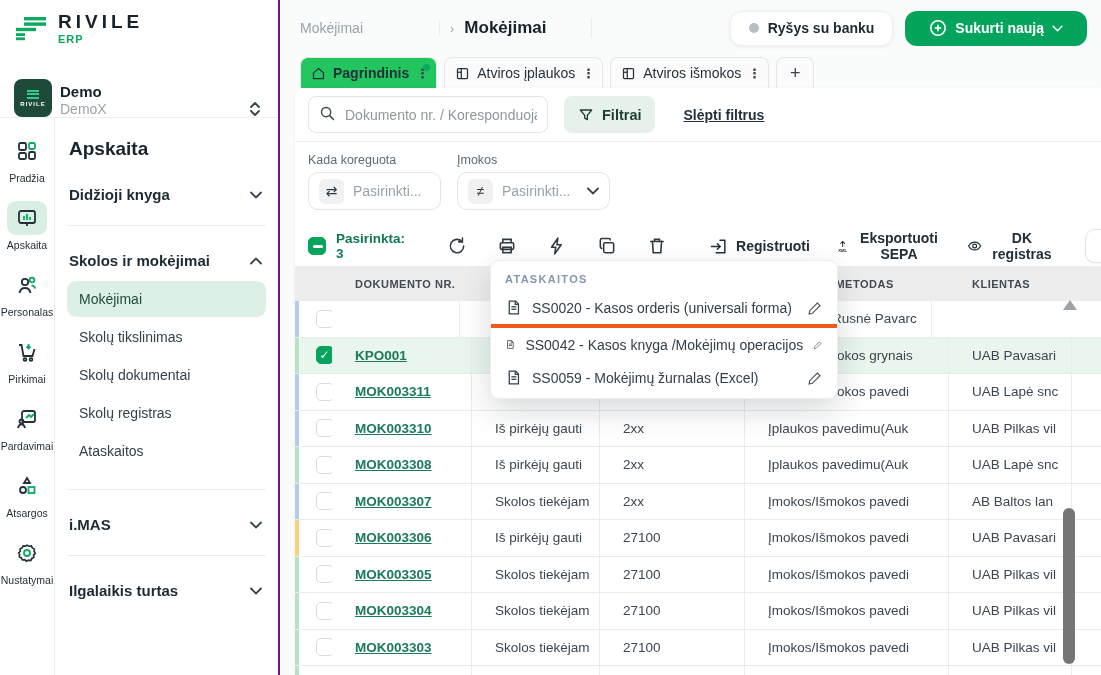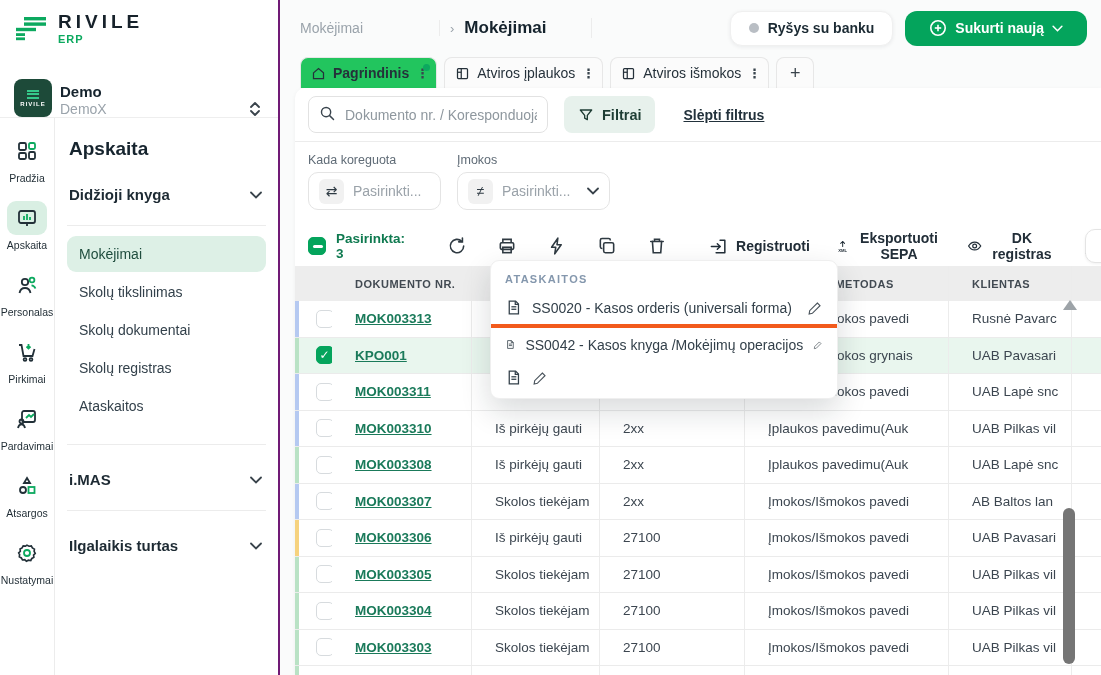--- a/index.html
+++ b/index.html
@@ -236,20 +236,26 @@
         <div class="menu-title">Apskaita</div>
 
         <div class="menu-group">
           <span class="glabel">Didžioji knyga</span>
           <svg width="12" height="8" viewBox="0 0 12 8" fill="none" stroke="#39434b" stroke-width="1.8" stroke-linecap="round">
               <polyline points="1,1.5 6,6.5 11,1.5"></polyline>
             </svg>
         </div>
         <div class="menu-div"></div>
 
+        <div class="menu-group">
+          <span class="glabel">Skolos ir mokėjimai</span>
+          <svg width="12" height="8" viewBox="0 0 12 8" fill="none" stroke="#39434b" stroke-width="1.8" stroke-linecap="round">
+              <polyline points="1,6.5 6,1.5 11,6.5"></polyline>
+            </svg>
+        </div>
         <div class="submenu">
           <div class="sub-item active">Mokėjimai</div>
           <div class="sub-item">Skolų tikslinimas</div>
           <div class="sub-item">Skolų dokumentai</div>
           <div class="sub-item">Skolų registras</div>
           <div class="sub-item">Ataskaitos</div>
         </div>
         <div class="menu-div"></div>
 
         <div class="menu-group">
@@ -450,23 +456,20 @@
           <div class="th c4">MOKĖJIMO METODAS</div>
           <div class="th c5">KLIENTAS</div>
           <div class="th c6"></div>
         </div>
 
         <div class="trow">
           <span class="stripe" style="background-color: rgb(181, 201, 241);"></span>
           <div class="cell c0">
               <span class="cb"></span>
             </div>
-          <div class="cell c1">
-              <a class="doc-link">MOK003313</a>
-            </div>
           <div class="cell c2"></div>
           <div class="cell c3"></div>
           <div class="cell c4">Įmokos/Išmokos pavedi</div>
           <div class="cell c5">Rusnė Pavarc</div>
           <div class="cell c6"></div>
         </div>
 
         <div class="trow selected">
           <span class="stripe" style="background-color: rgb(185, 226, 197);"></span>
           <div class="cell c0">
@@ -642,20 +645,21 @@
             <path d="M15.5 4.5l4 4L8 20l-4.8 1L4 16z"></path>
           </svg>
         </div>
         <div class="dd-item">
           <svg width="17" height="17" viewBox="0 0 24 24" fill="none" stroke="#33404a" stroke-width="1.8">
             <path d="M6 3h9l4 4v14H6z"></path>
               <path d="M14.5 3v4.5H19"></path>
               <line x1="9" y1="11" x2="16" y2="11"></line>
               <line x1="9" y1="14.5" x2="16" y2="14.5"></line>
           </svg>
+          <span class="dd-label">SS0059 - Mokėjimų žurnalas (Excel)</span>
           <svg width="16" height="16" viewBox="0 0 24 24" fill="none" stroke="#4a545c" stroke-width="1.7">
             <path d="M15.5 4.5l4 4L8 20l-4.8 1L4 16z"></path>
           </svg>
         </div>
       </div>
 
       <svg class="vscroll-up" width="16" height="12" viewBox="0 0 16 12">
         <polygon points="8,1 15,11 1,11" fill="#9da3a8"></polygon>
       </svg>
       <div class="vscroll-thumb"></div>

